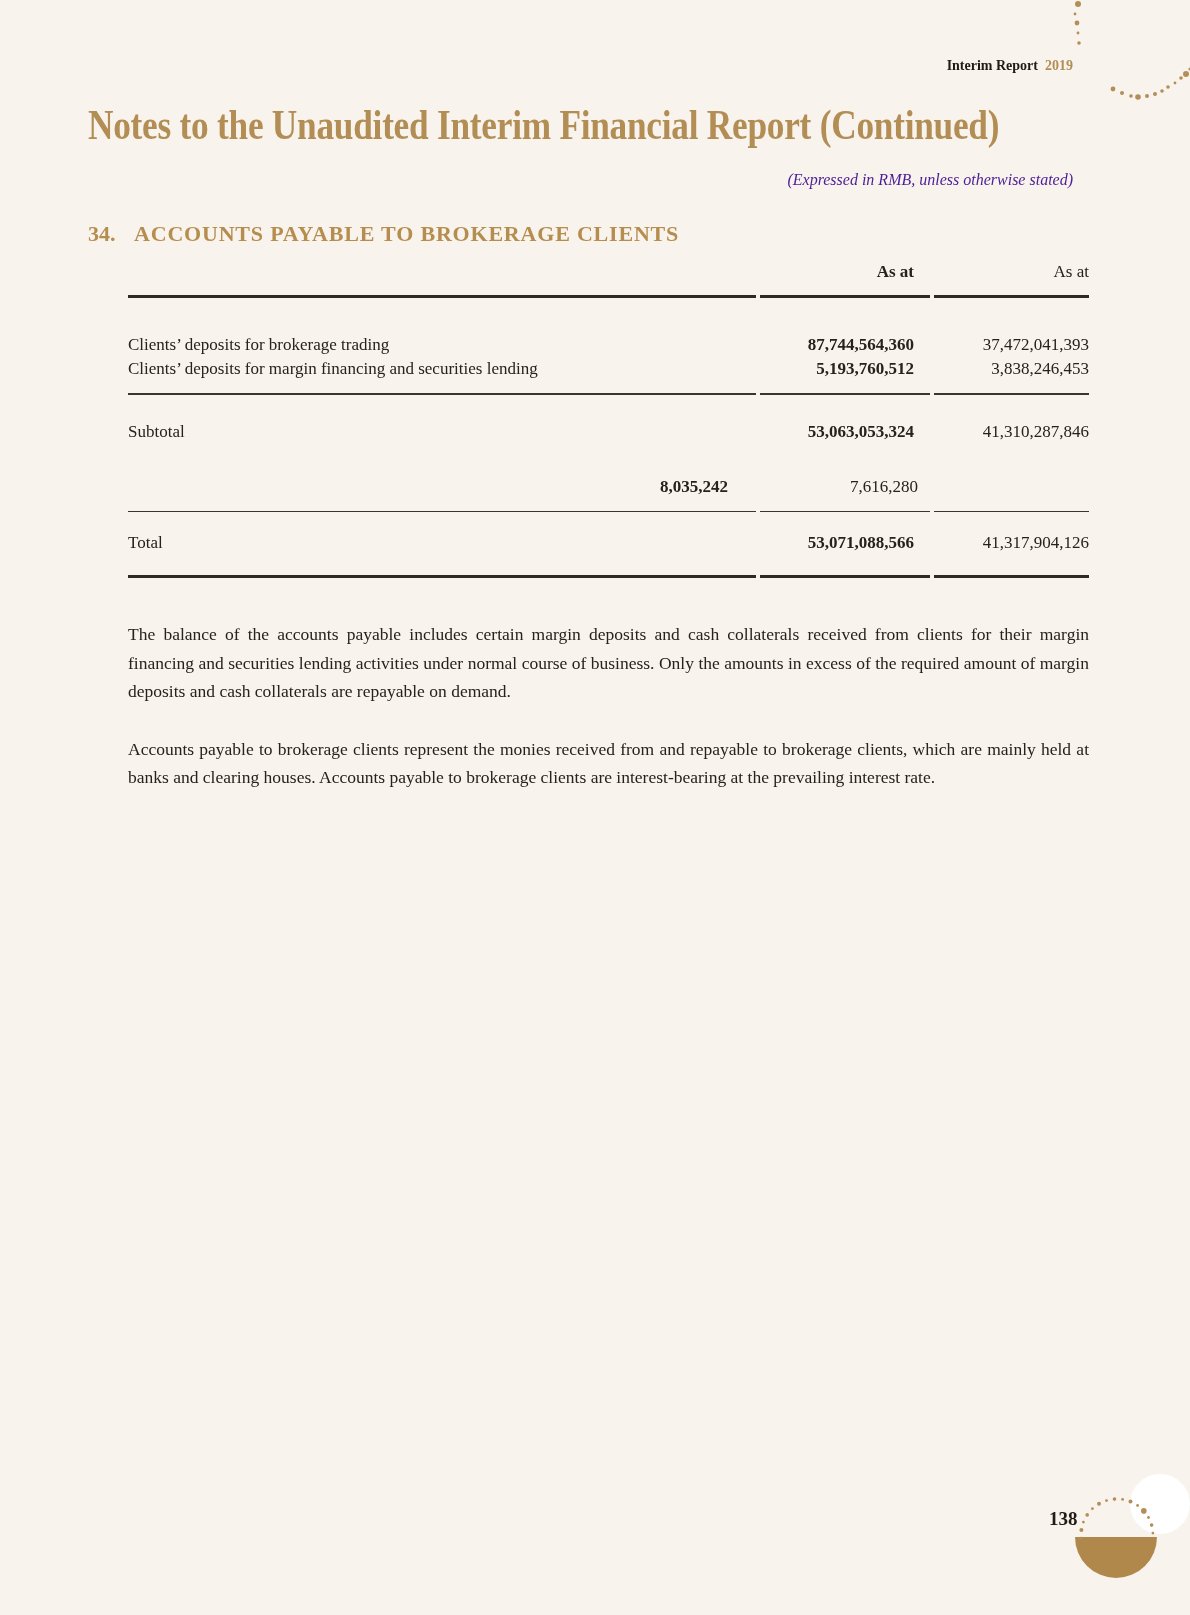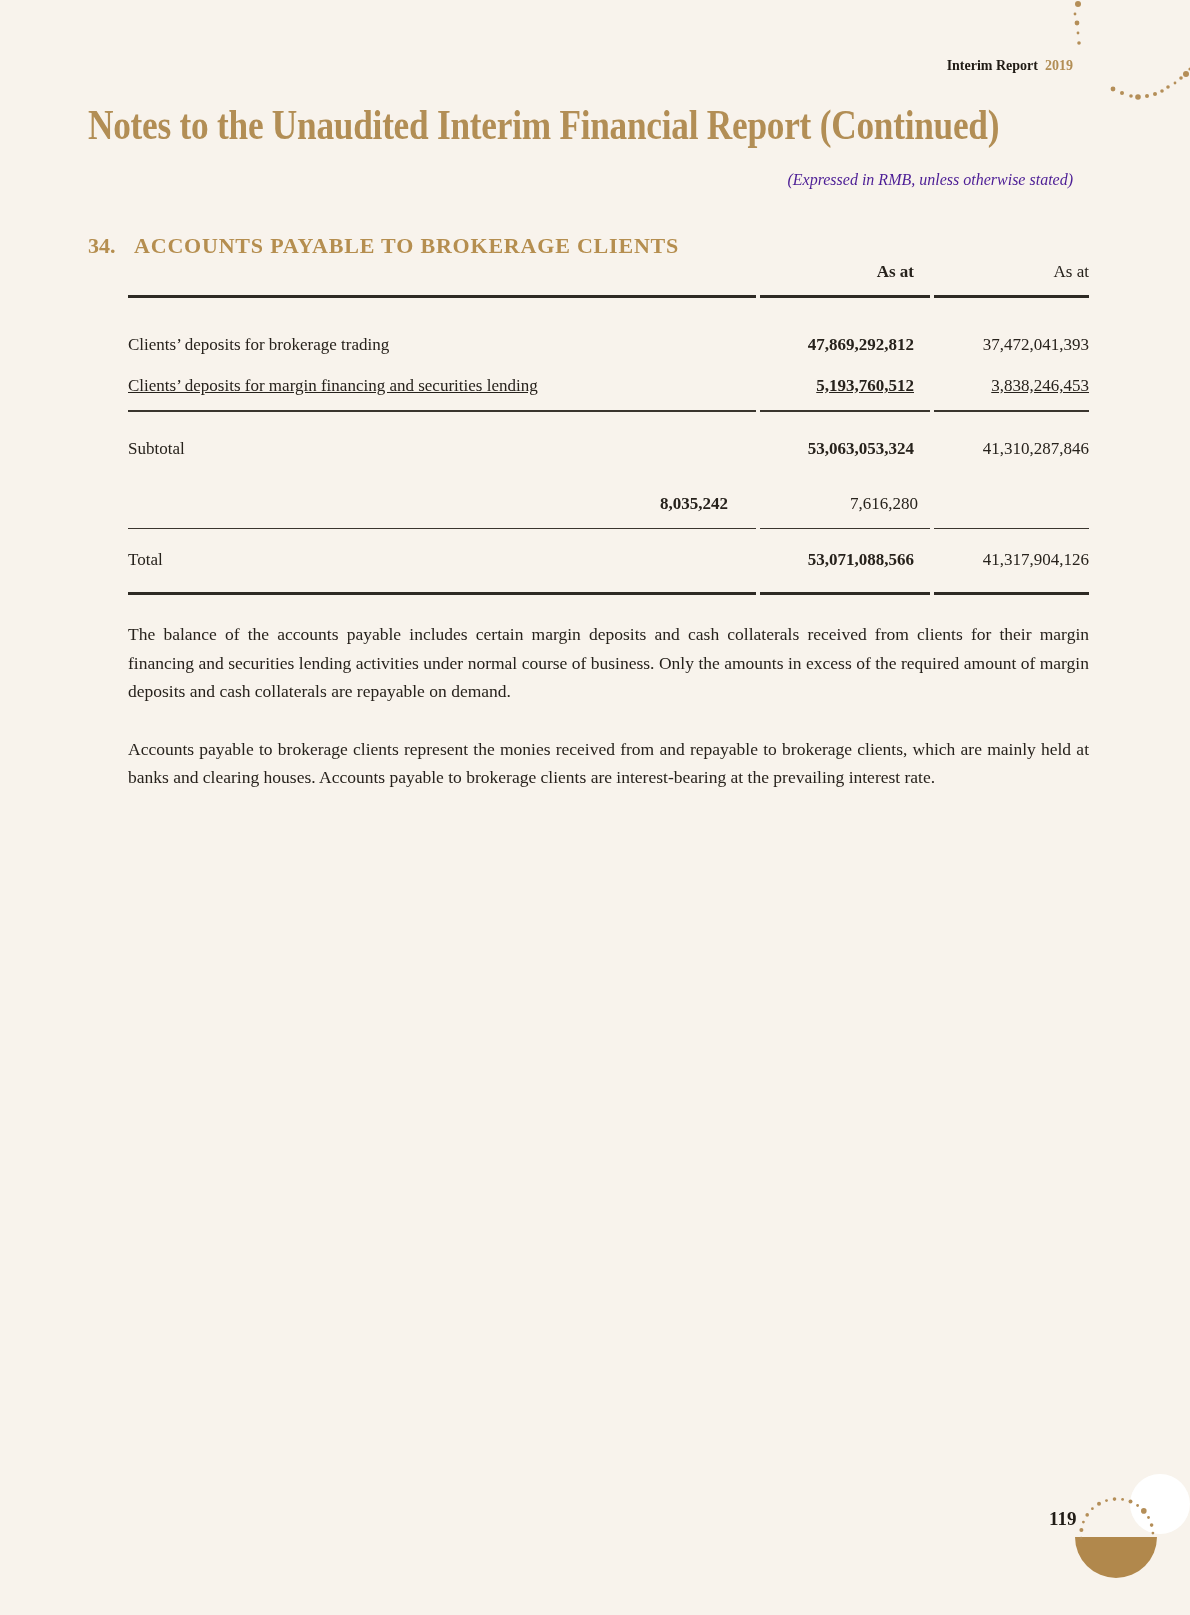--- a/index.html
+++ b/index.html
@@ -29,21 +29,21 @@
   }
 
   .subtitle {
     position:absolute; top:171px; right:117px;
     font-size:16px; font-style:italic; color:#4c1d95;
   }
 
   .section-heading {
     position:absolute; left:88px; top:221px;
     display:flex; font-size:22px; font-weight:bold;
-    color:#b58e4f; letter-spacing:0.8px;margin-top:12px;
+    color:#b58e4f; letter-spacing:0.8px;
   }
   .section-heading .num { width:46px; flex:none; letter-spacing:0; }
 
   
   .fin-table { position:absolute; left:128px; top:258px; width:961px; font-size:17px; }
   .t-row {
     display:grid; grid-template-columns:1fr 170px 155px; column-gap:16px;
     align-items:end; line-height:19px;
   }
   .t-row .val { text-align:right; }
@@ -52,21 +52,21 @@
   .head-row .col-a { font-weight:bold; }
   .head-row .col-b { font-weight:normal; }
 
   .rule { display:grid; grid-template-columns:1fr 170px 155px; column-gap:4px; }
   .rule span { background:#2e2a24; display:block; }
   .rule.thick span { height:3px; }
   .rule.thin span { height:1.5px; background:#3a352e; }
 
   .mt-rule-head { margin-top:9px; }
   .mt-row1 { margin-top:37px; }
-  .mt-row2 { margin-top:22px;text-decoration:underline; }
+  .mt-row2 { margin-top:5px; }
   .mt-rule-mid1 { margin-top:15px; }
   .mt-subtotal { margin-top:27px; }
   .mt-accrued { margin-top:36px; }
   .mt-rule-mid2 { margin-top:15px; }
   .mt-total { margin-top:21px; }
   .mt-rule-bottom { margin-top:23px; }
 
   
   .notes { position:absolute; left:128px; top:620px; width:961px; }
   .notes p {
@@ -128,21 +128,21 @@
   </div>
 
   <div class="rule thick mt-rule-head">
       <span></span>
       <span></span>
       <span></span>
     </div>
 
   <div class="t-row mt-row1">
     <span>Clients’ deposits for brokerage trading</span>
-    <span class="val col-a">47,869,292,812</span>
+    <span class="val col-a">87,744,564,360</span>
     <span class="val col-b">37,472,041,393</span>
   </div>
   <div class="t-row mt-row2">
     <span>Clients’ deposits for margin financing and securities lending</span>
     <span class="val col-a">5,193,760,512</span>
     <span class="val col-b">3,838,246,453</span>
   </div>
 
   <div class="rule thin mt-rule-mid1">
       <span></span>
@@ -179,21 +179,21 @@
       <span></span>
     </div>
 
 </div>
 
 <div class="notes">
   <p>The balance of the accounts payable includes certain margin deposits and cash collaterals received from clients for their margin financing and securities lending activities under normal course of business. Only the amounts in excess of the required amount of margin deposits and cash collaterals are repayable on demand.</p>
   <p>Accounts payable to brokerage clients represent the monies received from and repayable to brokerage clients, which are mainly held at banks and clearing houses. Accounts payable to brokerage clients are interest-bearing at the prevailing interest rate.</p>
 </div>
 
-<div class="page-num">119</div>
+<div class="page-num">138</div>
 
 <svg class="deco-bottom" viewBox="0 0 120 150">
   <circle cx="90" cy="39" r="30" fill="#ffffff"></circle>
   <path d="M 5 72 A 41 41 0 0 0 87 72 Z" fill="#b1884c"></path>
   <g fill="#b48e58">
     <circle cx="11.1" cy="73.1" r="1.4"></circle>
     <circle cx="11.4" cy="65.0" r="2"></circle>
     <circle cx="13.4" cy="57.1" r="1.4"></circle>
     <circle cx="17.2" cy="49.9" r="1.8"></circle>
     <circle cx="22.4" cy="43.7" r="1.4"></circle>

